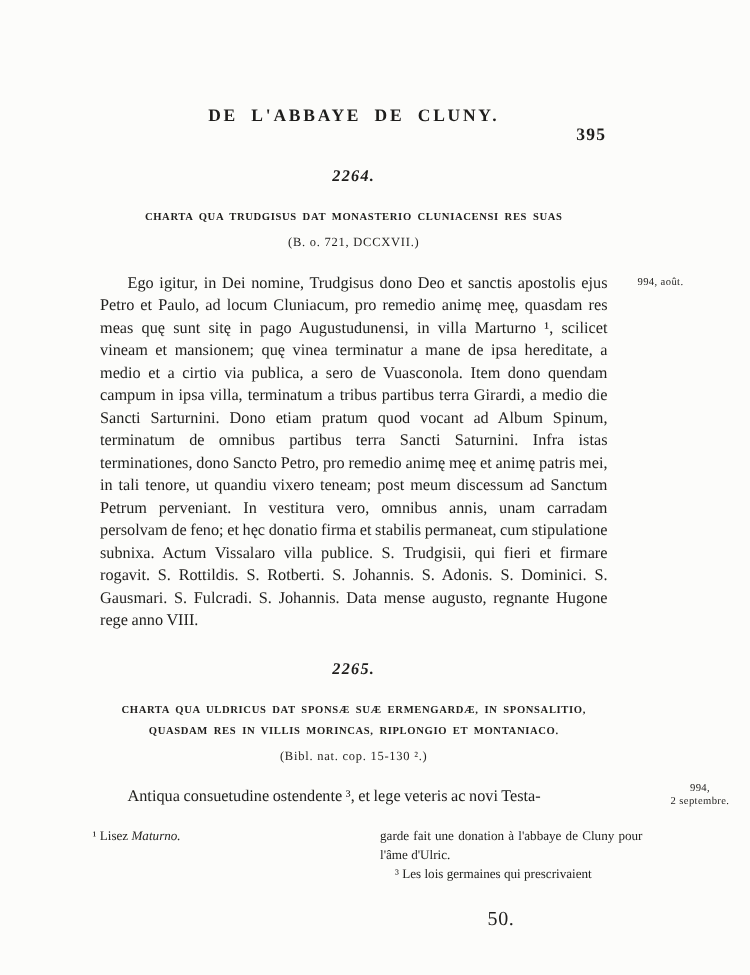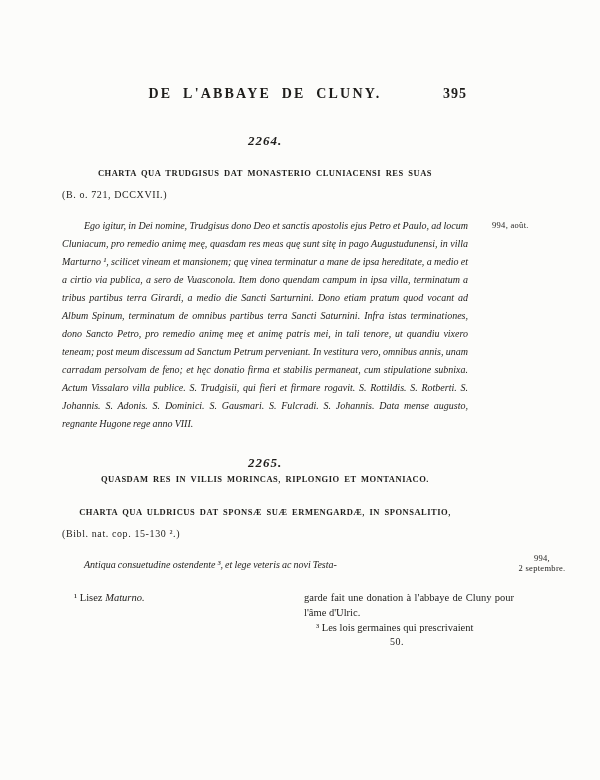--- a/index.html
+++ b/index.html
@@ -8,35 +8,35 @@
     width: 600px;
     height: 780px;
     margin: 0 auto;
     background: var(--paper, #fcfcfa);
     color: var(--ink, #1e1d1b);
     font-family: "Liberation Serif", "DejaVu Serif", serif;
     overflow: hidden;
     box-sizing: border-box;
     padding-top: 86px;
   }
-  .content-col { width: 406px; margin-left: 62px; }
+  .content-col { width: 406px; margin-left: 80px; }
 
   
   .running-header-row { position: relative; height: 20px; }
   .running-header {
     text-align: center;
     font-size: 14px;
     letter-spacing: 2.2px;
     word-spacing: 5px;
     font-weight: bold;
   }
   .page-number {
     position: absolute;
     left: 381px; 
-    top: 0;
+    top: 15px;
     font-size: 14px;
     font-weight: bold;
     letter-spacing: 1px;
   }
 
   .charter-number {
     text-align: center;
     font-size: 13px;
     letter-spacing: 1px;
     font-weight: bold;
@@ -50,35 +50,34 @@
     font-size: 8.5px;
     font-weight: bold;
     letter-spacing: 0.5px;
     word-spacing: 2px;
     line-height: 17px;
     white-space: nowrap;
   }
   .title-first { margin-top: 16px; }
 
   .source-ref {
-    text-align: left;
+    text-align: center;
     font-size: 10px;
     letter-spacing: 0.6px;
     margin-top: 7px;
   }
 
   .charter-body-wrap { position: relative; margin-top: 17px; }
   .charter-body {
-    font-size: 10px;
+    font-size: 13px;
     line-height: 18px;
     text-align: justify;
     text-indent: 22px;
     word-spacing: -0.4px;
     margin: 0;
-    font-style: italic;
   }
 
   .margin-note {
     position: absolute;
     font-size: 8.5px;
     letter-spacing: 0.3px;
     line-height: 10px;
     white-space: nowrap;
   }
   .margin-note-1 { left: 430px; top: 3px; }  
@@ -95,22 +94,22 @@
     text-align: justify;
   }
   .fn-col-left  { width: 226px; }
   .fn-col-right { width: 210px; }
   .footnote { margin: 0; }
   .footnote.indent { text-indent: 12px; }
   .fn-italic { font-style: italic; }
 
   .signature-mark {
     margin-left: 390px;
-    margin-top: 1px;
-    font-size: 10px;
+    margin-top: 20px;
+    font-size: 16px;
     letter-spacing: 0.5px;
   }
 </style>
 </head>
 <body>
 
 <div class="page">
 
   <div class="content-col">
 
@@ -122,22 +121,22 @@
     <div class="charter-number num-2264">2264.</div>
     <div class="charter-title title-first">CHARTA QUA TRUDGISUS DAT MONASTERIO CLUNIACENSI RES SUAS</div>
     <div class="source-ref">(B. o. 721, DCCXVII.)</div>
 
     <div class="charter-body-wrap">
       <p class="charter-body">Ego igitur, in Dei nomine, Trudgisus dono Deo et sanctis apostolis ejus Petro et Paulo, ad locum Cluniacum, pro remedio animę meę, quasdam res meas quę sunt sitę in pago Augustudunensi, in villa Marturno ¹, scilicet vineam et mansionem; quę vinea terminatur a mane de ipsa hereditate, a medio et a cirtio via publica, a sero de Vuasconola. Item dono quendam campum in ipsa villa, terminatum a tribus partibus terra Girardi, a medio die Sancti Sarturnini. Dono etiam pratum quod vocant ad Album Spinum, terminatum de omnibus partibus terra Sancti Saturnini. Infra istas terminationes, dono Sancto Petro, pro remedio animę meę et animę patris mei, in tali tenore, ut quandiu vixero teneam; post meum discessum ad Sanctum Petrum perveniant. In vestitura vero, omnibus annis, unam carradam persolvam de feno; et hęc donatio firma et stabilis permaneat, cum stipulatione subnixa. Actum Vissalaro villa publice. S. Trudgisii, qui fieri et firmare rogavit. S. Rottildis. S. Rotberti. S. Johannis. S. Adonis. S. Dominici. S. Gausmari. S. Fulcradi. S. Johannis. Data mense augusto, regnante Hugone rege anno VIII.</p>
       <div class="margin-note margin-note-1">994, août.</div>
     </div>
 
     <div class="charter-number num-2265">2265.</div>
+    <div class="charter-title title-first">CHARTA QUA ULDRICUS DAT SPONSÆ SUÆ ERMENGARDÆ, IN SPONSALITIO,</div>
     <div class="charter-title">QUASDAM RES IN VILLIS MORINCAS, RIPLONGIO ET MONTANIACO.</div>
-    <div class="charter-title title-first">CHARTA QUA ULDRICUS DAT SPONSÆ SUÆ ERMENGARDÆ, IN SPONSALITIO,</div>
     <div class="source-ref">(Bibl. nat. cop. 15-130 ².)</div>
 
     <div class="charter-body-wrap">
       <p class="charter-body">Antiqua consuetudine ostendente ³, et lege veteris ac novi Testa-</p>
       <div class="margin-note margin-note-2">
         <div>994,</div>
         <div>2 septembre.</div>
       </div>
     </div>
 

